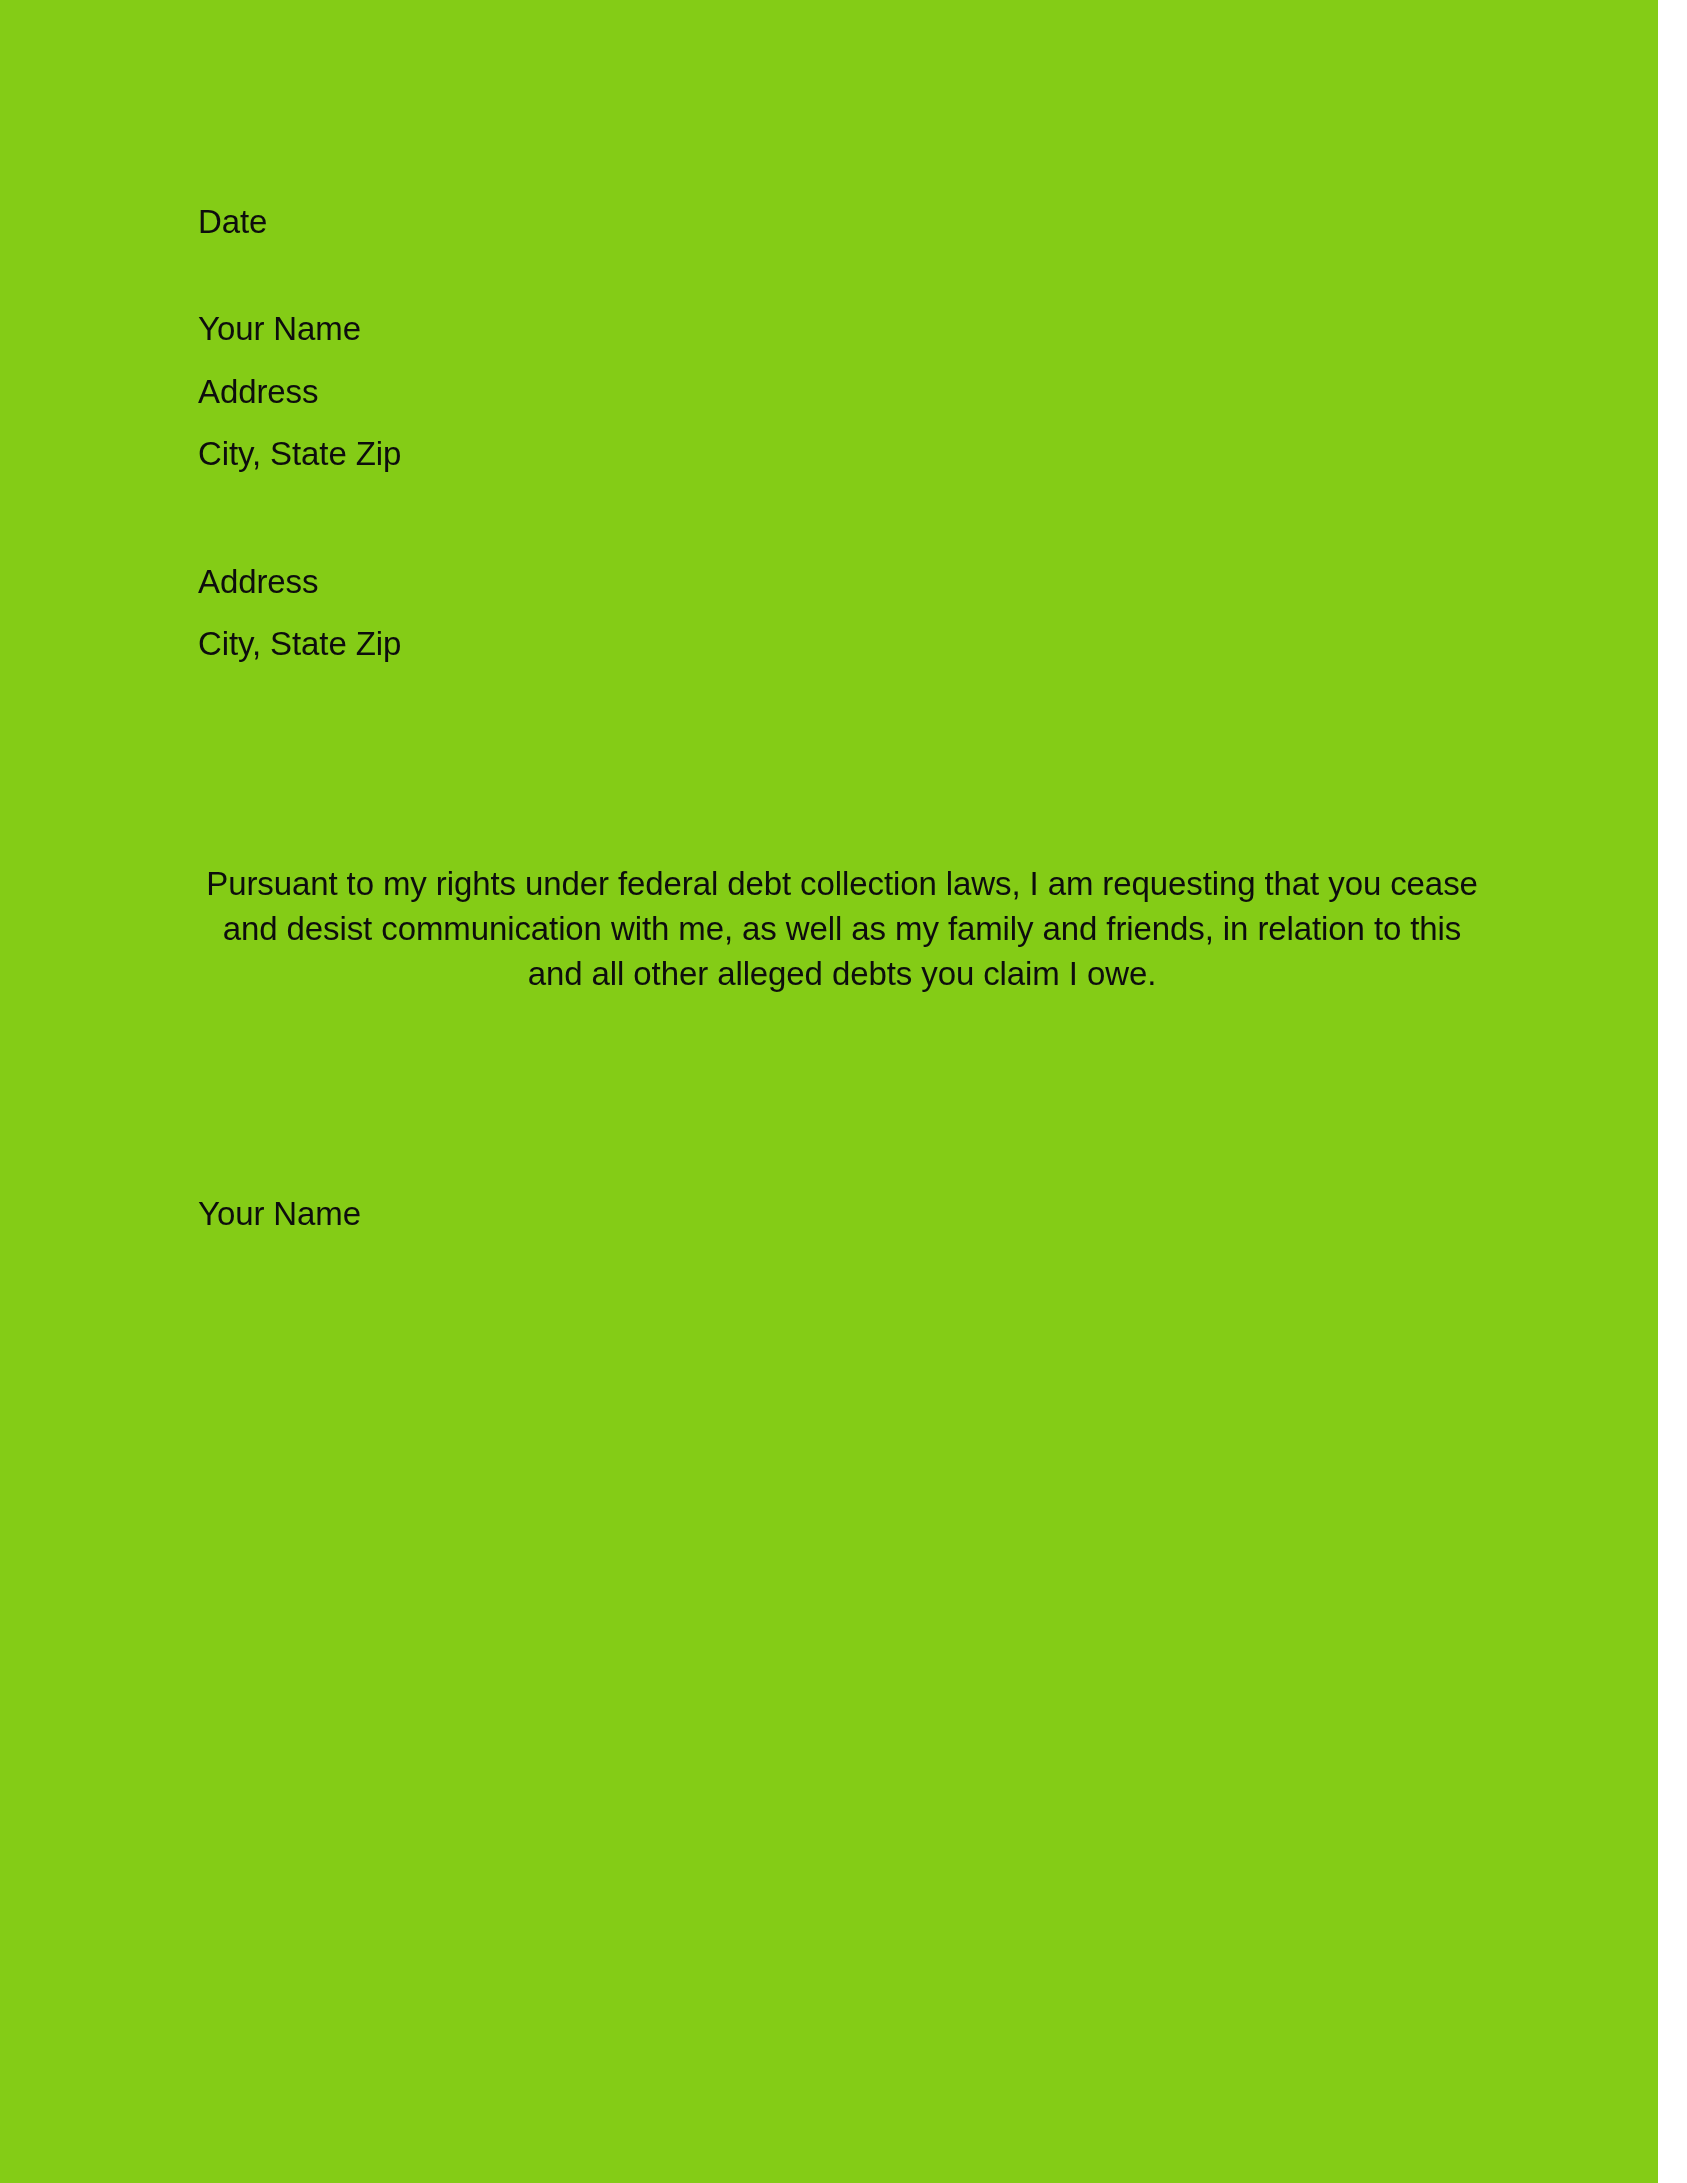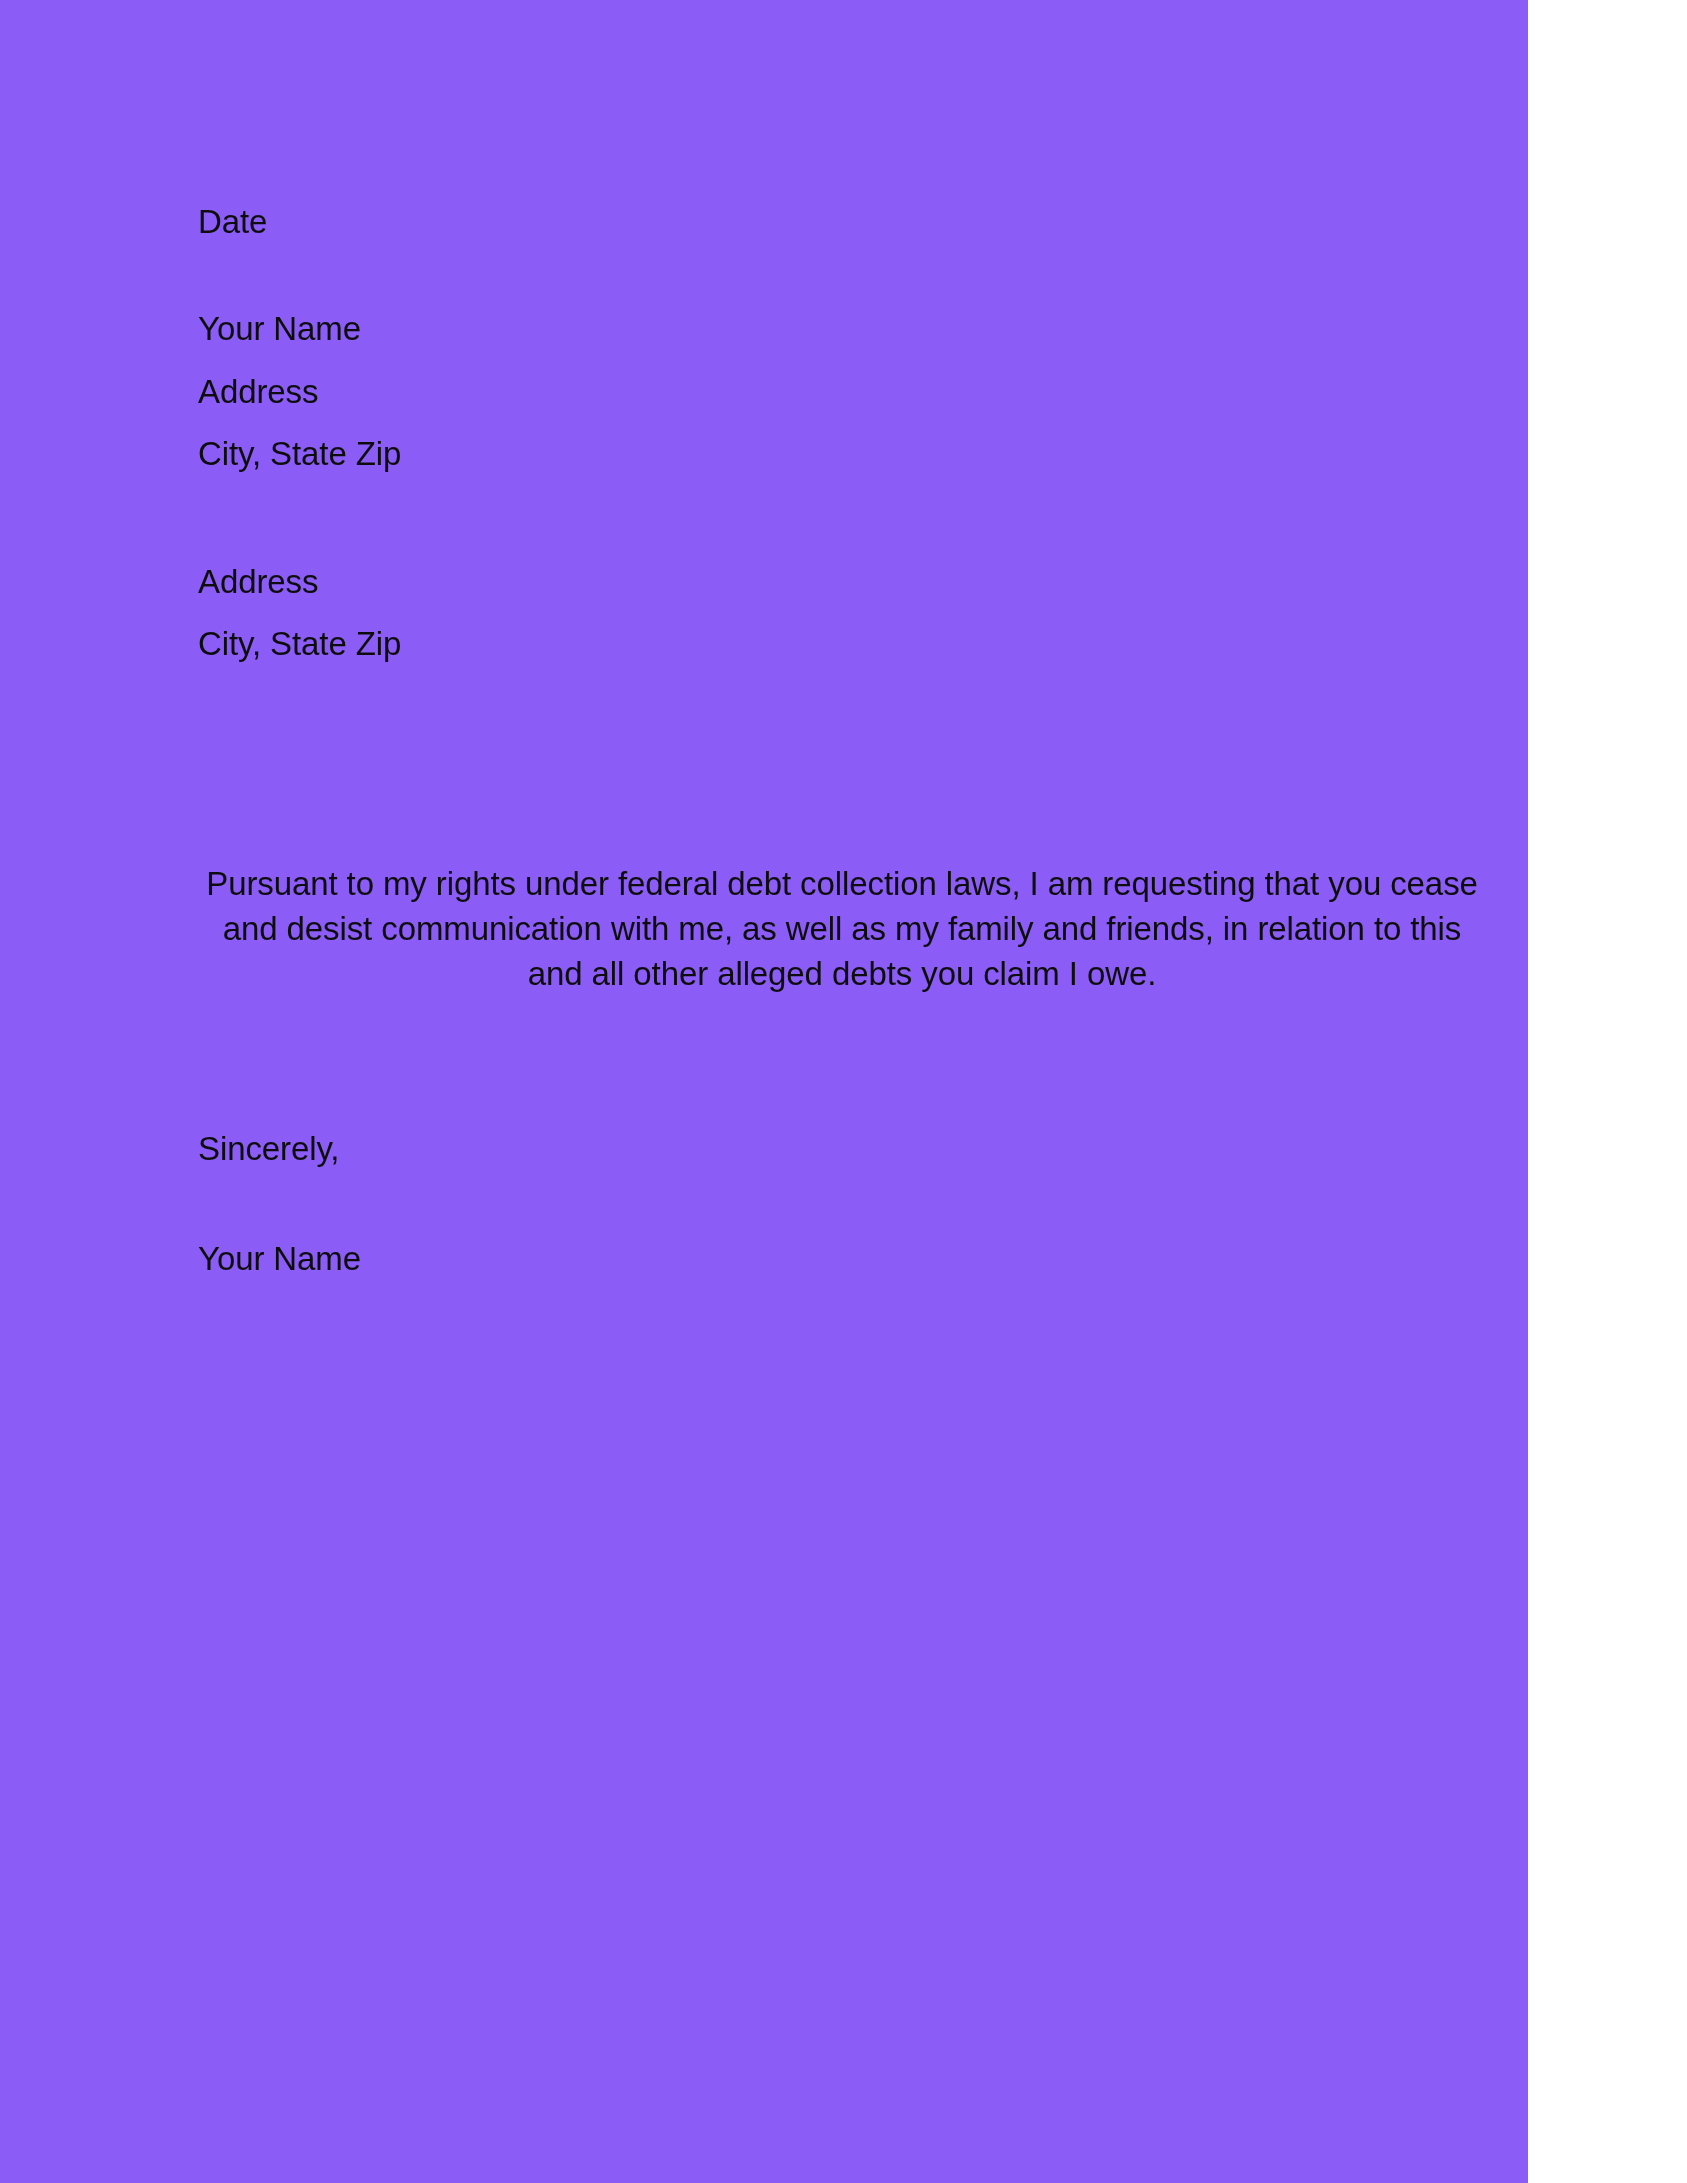--- a/index.html
+++ b/index.html
@@ -9,23 +9,23 @@
   }
   body {
     width: 1687px;
     height: 2184px;
     font-family: "Liberation Sans", sans-serif;
     color: #000000;
     -webkit-font-smoothing: antialiased;
   }
   .page {
     position: relative;
-    width: 1528px;
+    width: 1658px;
     height: 2184px;
-    background: #8b5cf6;
+    background: #84cc16;
     overflow: hidden;
   }
   .letter-body {
     position: absolute;
     left: 198px;
     top: 199px;
     width: 1288px;
   }
   .line {
     font-size: 33px;
@@ -82,21 +82,20 @@
 
     <div class="gap-para"></div>
 
     <div class="para">Pursuant to my rights under federal debt collection laws, I am requesting that you cease and desist communication with me, as well as my family and friends, in relation to this and all other alleged debts you claim I owe.</div>
 
     <div class="gap-para"></div>
 
 
     <div class="gap-para"></div>
 
-    <div class="line">Sincerely,</div>
 
     <div class="gap-para"></div>
 
     <div class="line">Your Name</div>
 
   </div>
 </div>
 
 
 </body></html>

